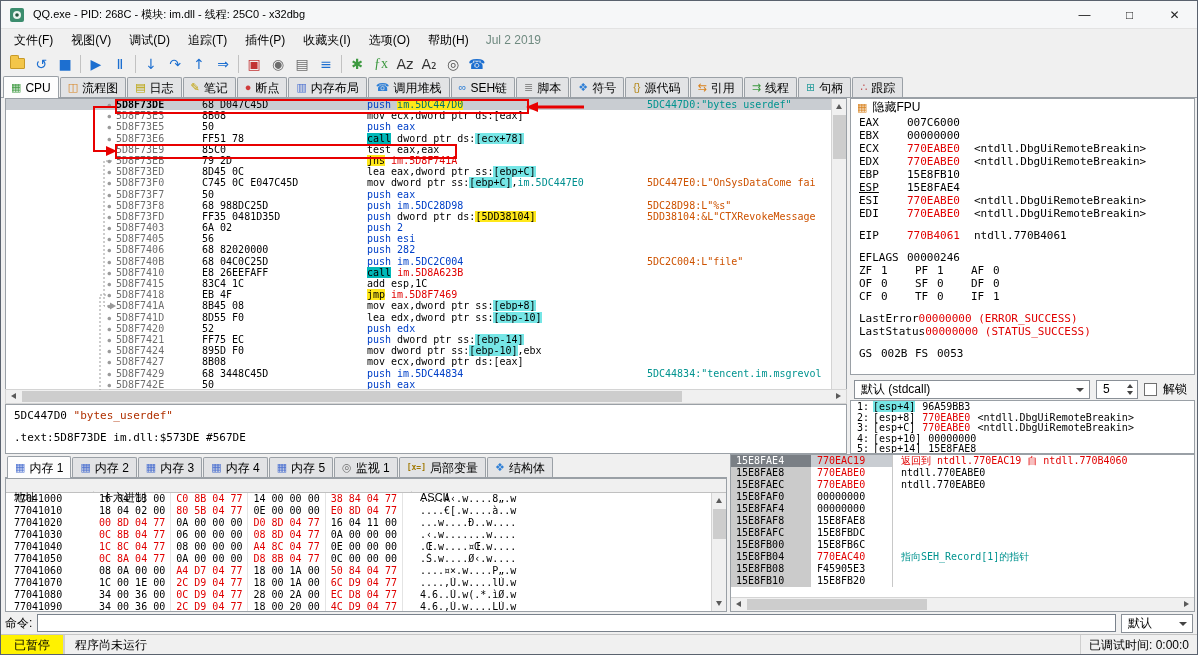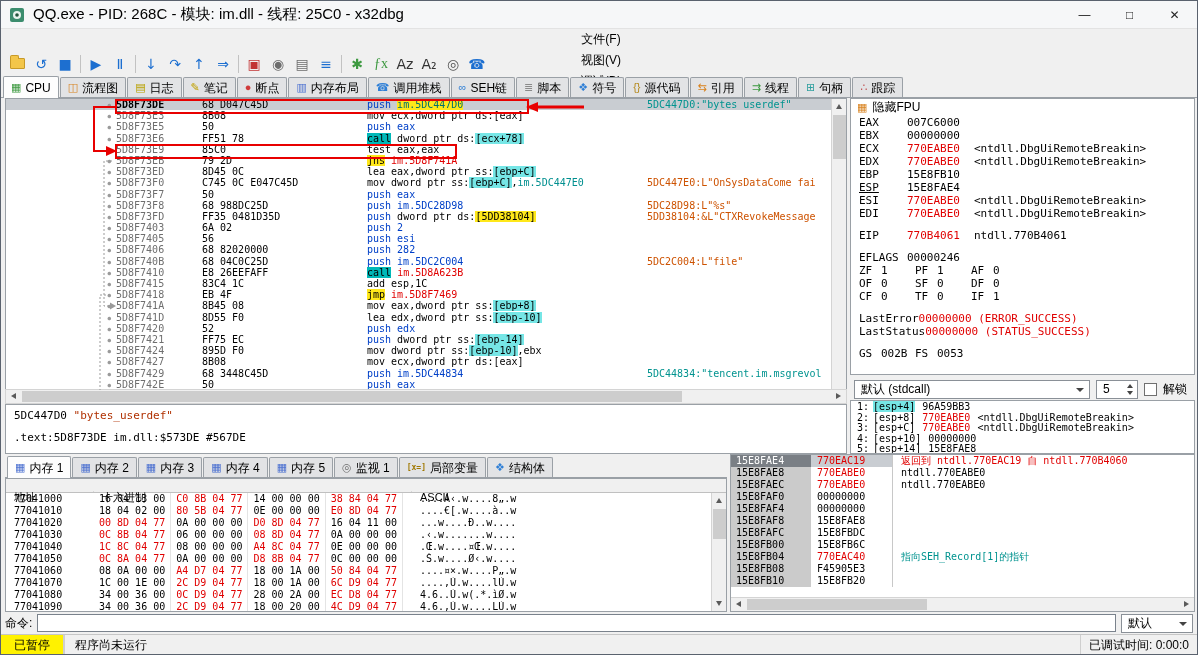--- a/index.html
+++ b/index.html
@@ -2,26 +2,26 @@
 <html><head>
 <meta charset="utf-8">
 <style>
   *{box-sizing:border-box;margin:0;padding:0;}
   body{font-family:"Liberation Sans","DejaVu Sans",sans-serif;font-size:12px;color:#000;background:#888;}
   .window{position:relative;width:1198px;height:655px;background:#f0f0f0;border:1px solid #5a626e;overflow:hidden;}
 
   
   .titlebar{position:absolute;left:0;top:0;width:100%;height:28px;background:#f6f7f8;display:flex;align-items:center;padding-left:8px;border-bottom:1px solid #e3e3e3;}
   .app-icon{width:16px;height:16px;margin-right:8px;flex:none;}
-  .title-text{font-size:15px;white-space:nowrap;}
+  .title-text{font-size:11px;white-space:nowrap;}
   .win-btns{margin-left:auto;display:flex;height:100%;}
   .win-btn{width:45px;height:100%;display:flex;align-items:center;justify-content:center;font-size:12px;color:#222;}
 
   
-  .menubar{position:absolute;top:28px;left:0;width:100%;height:22px;display:flex;align-items:center;padding-left:4px;flex-direction:column;}
+  .menubar{position:absolute;top:28px;left:0;width:100%;height:22px;display:flex;align-items:center;padding-left:4px;}
   .menu-item{padding:2px 9px;white-space:nowrap;}
   .menu-date{color:#6f8a80;margin-left:8px;}
 
   
   .toolbar{position:absolute;top:50px;left:0;width:100%;height:25px;display:flex;align-items:center;padding-left:4px;}
   .tb-btn{width:24px;height:22px;display:flex;align-items:center;justify-content:center;flex:none;}
   .tb-glyph{font-size:14px;line-height:1;font-family:"DejaVu Sans",sans-serif;}
   .tb-sep{width:1px;height:18px;background:#c2c2c2;margin:0 3px;flex:none;}
   .folder-icon{display:inline-block;width:15px;height:11px;background:#f3c64a;border:1px solid #c89a28;border-radius:1px;position:relative;}
   .folder-icon::before{content:"";position:absolute;top:-4px;left:-1px;width:7px;height:3px;background:#f3c64a;border:1px solid #c89a28;border-bottom:none;border-radius:2px 2px 0 0;}

